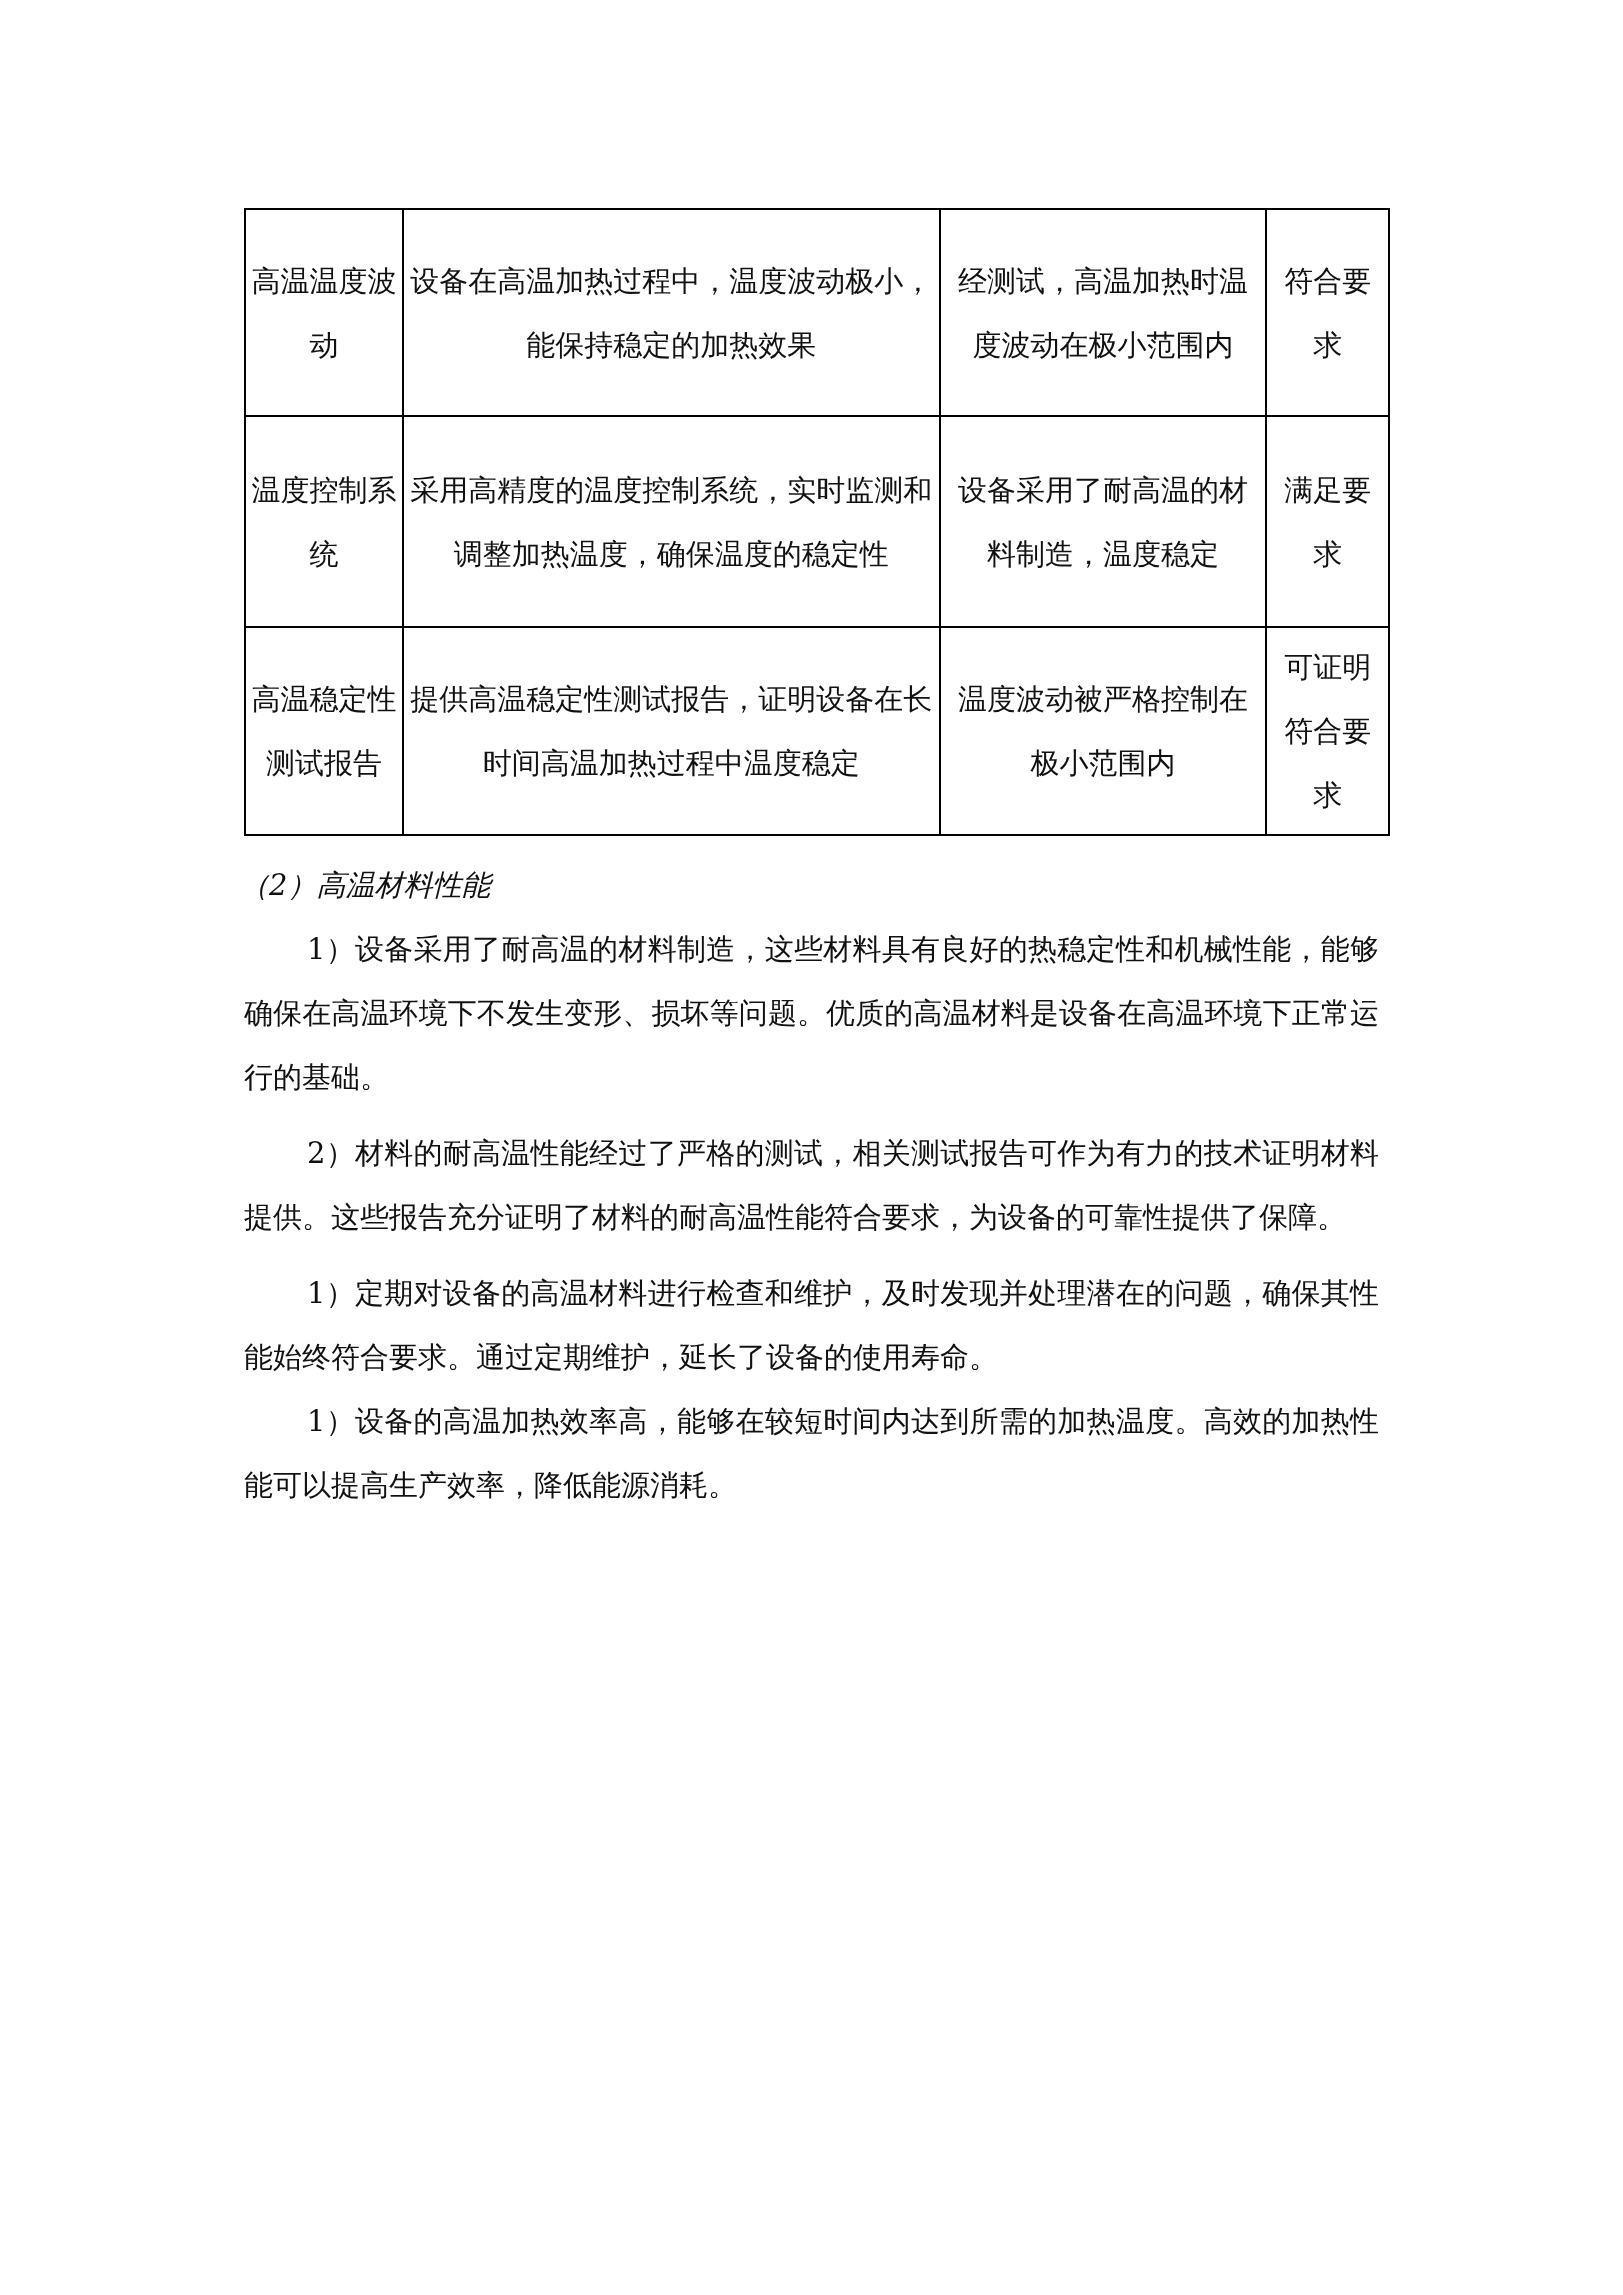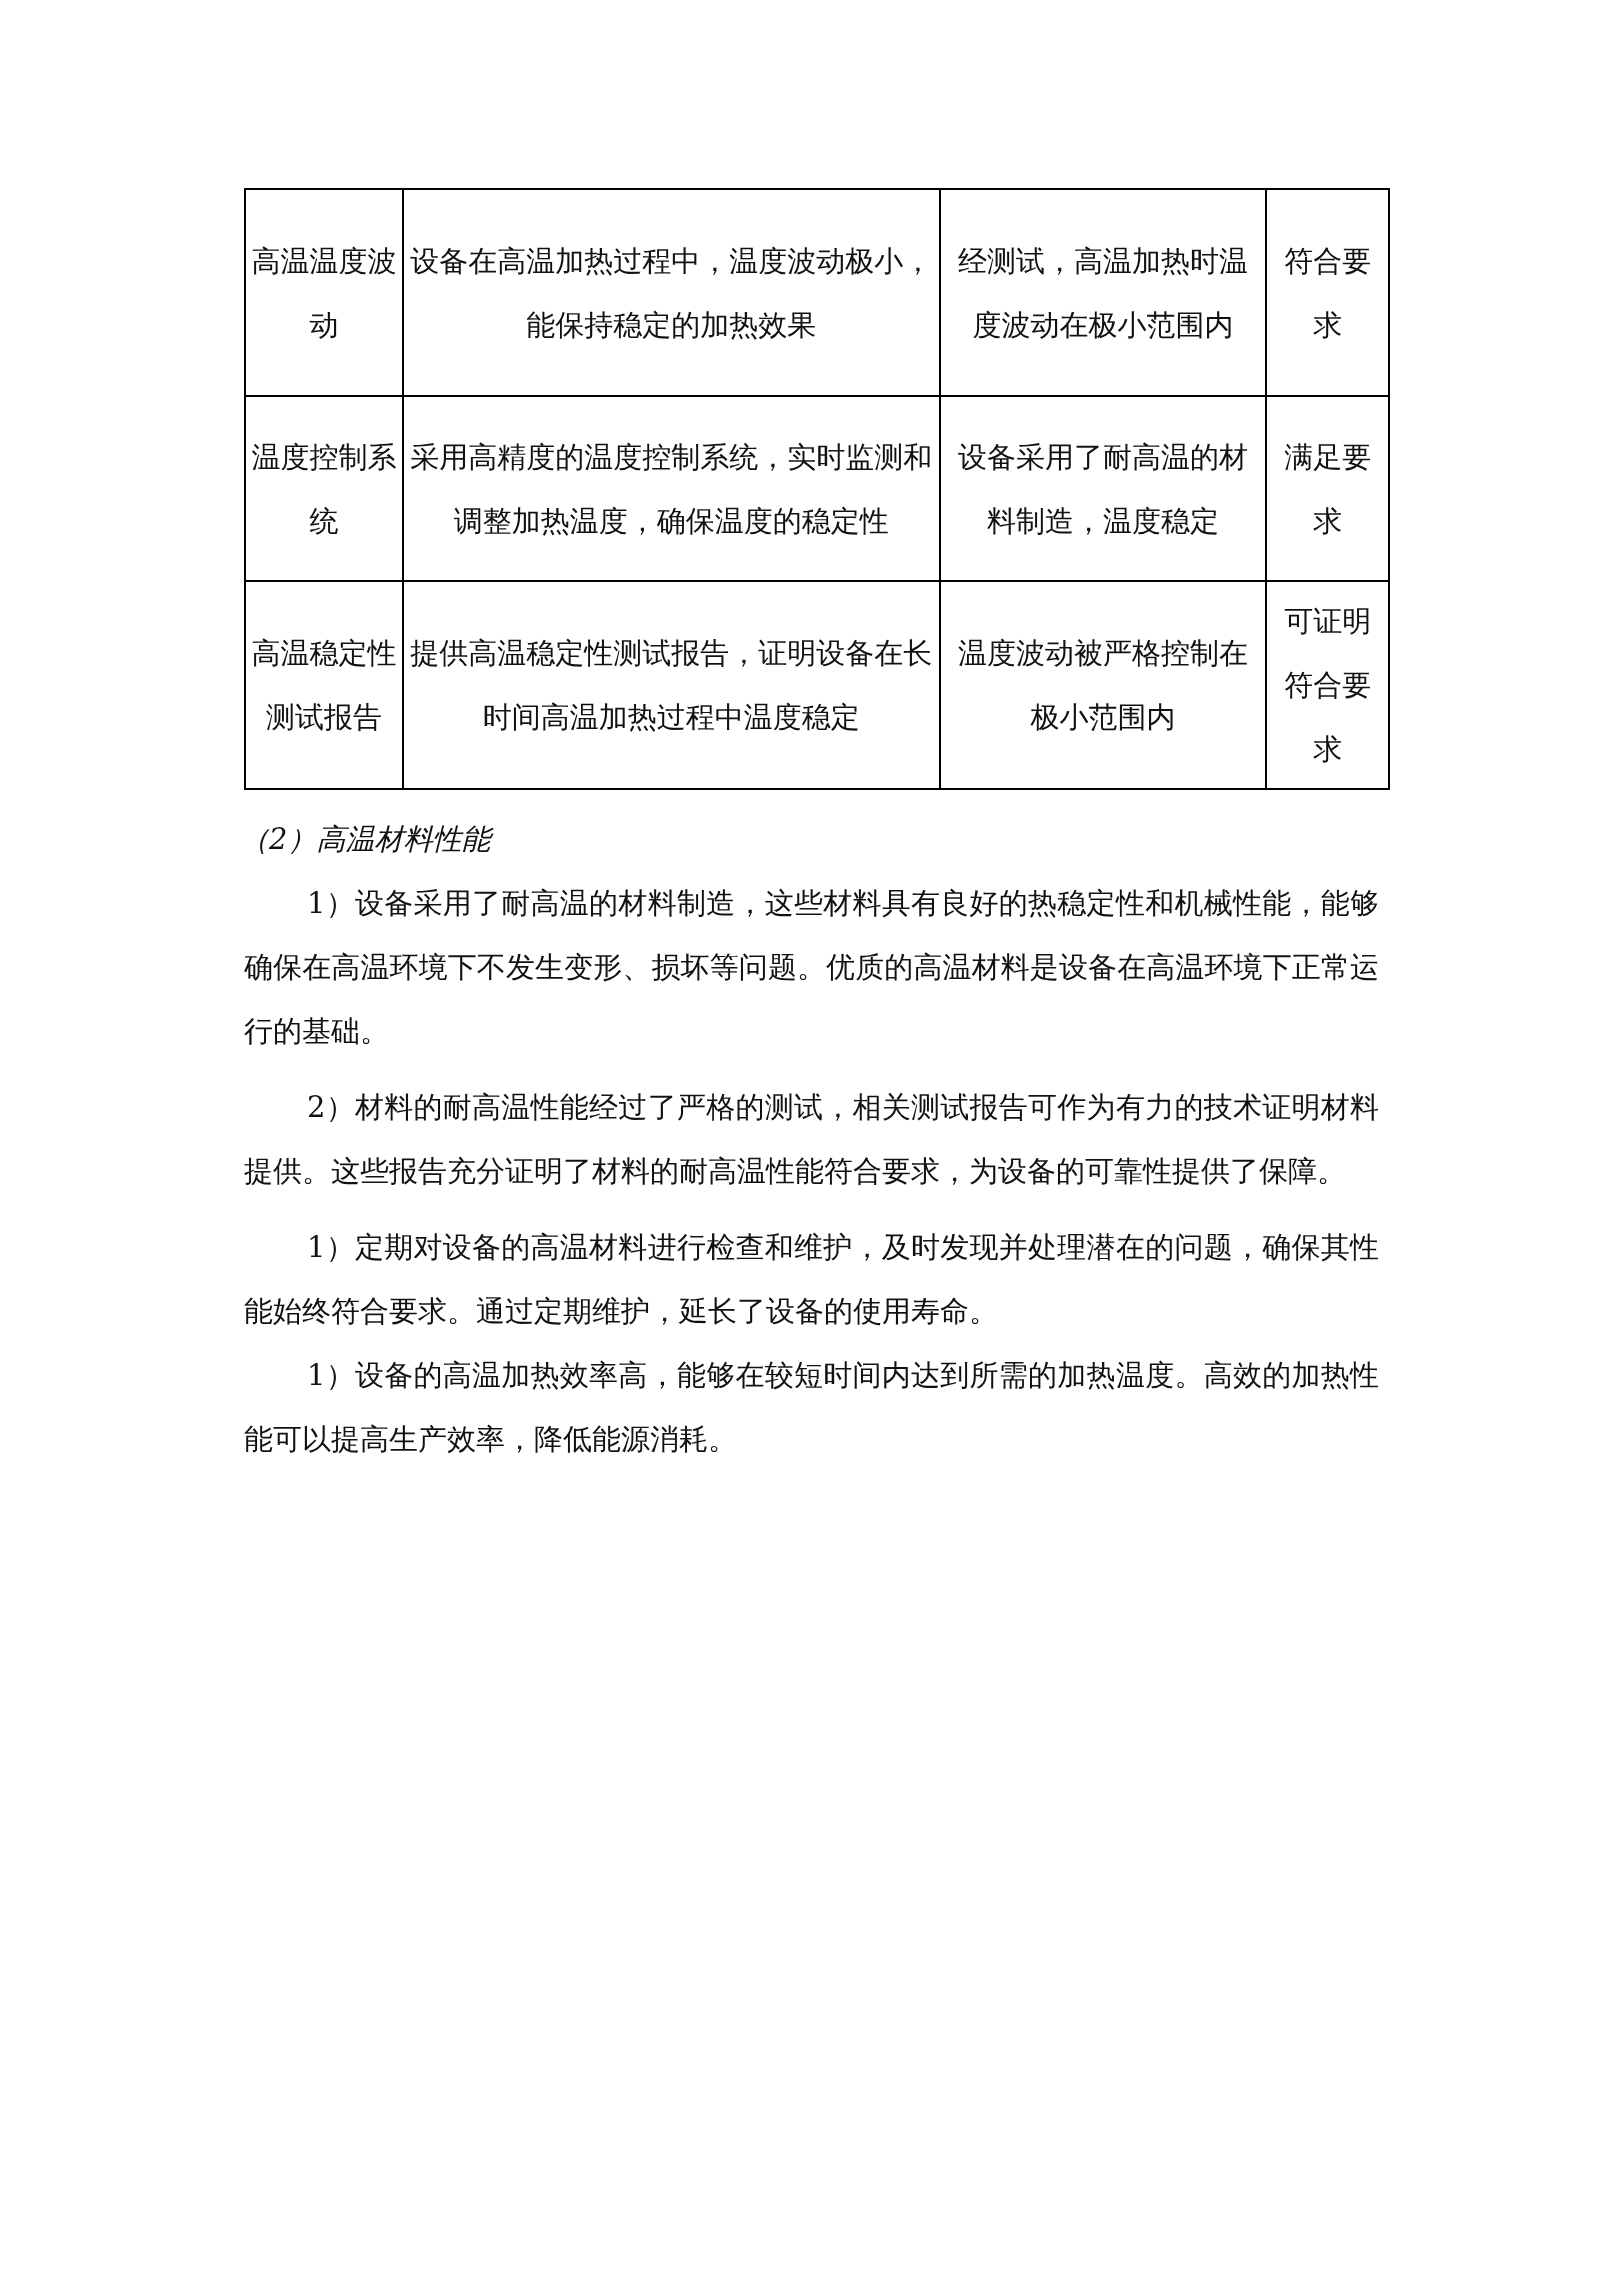--- a/index.html
+++ b/index.html
@@ -1,27 +1,27 @@
 <!DOCTYPE html>
 <html style="font-size:10.5px"><head>
 <meta charset="utf-8">
 <style>
   html, body { margin: 0; padding: 0; background: #ffffff; }
   body { width: 1623px; height: 2295px; position: relative; overflow: hidden;
          font-family: "DejaVu Serif", "Liberation Serif", serif; color: #111; }
-  .page { position: absolute; left: 244px; top: 188px; width: 1135px; }
+  .page { position: absolute; left: 244px; top: 208px; width: 1135px; }
   table.spec { border-collapse: collapse; width: 1135px; table-layout: fixed; }
   table.spec td { border: 2px solid #000; text-align: center; vertical-align: middle;
                   font-size: 29px; line-height: 64px; padding: 0 3.9px; }
   table.spec td.c1 { width: 148px; }
   table.spec td.c2 { width: 527px; }
   table.spec td.c3 { width: 317px; }
   table.spec td.c4 { width: 113px; }
   tr.r1 { height: 207px; }
-  tr.r2 { height: 185px; }
+  tr.r2 { height: 211px; }
   tr.r3 { height: 208px; }
   .body-text { width: 1135px; font-size: 29px; }
   p.para { margin: 0; text-indent: 63px; line-height: 64px; text-align: justify; }
   p.para + p.para { margin-top: 11.8px; }
   h3.sub { margin: 17px 0 0 -3.9px; font-size: 29px; font-weight: normal; line-height: 64px; font-style: italic; }
   .gap-top { margin-top: 2.6px; }
 </style>
 </head>
 <body>
 

